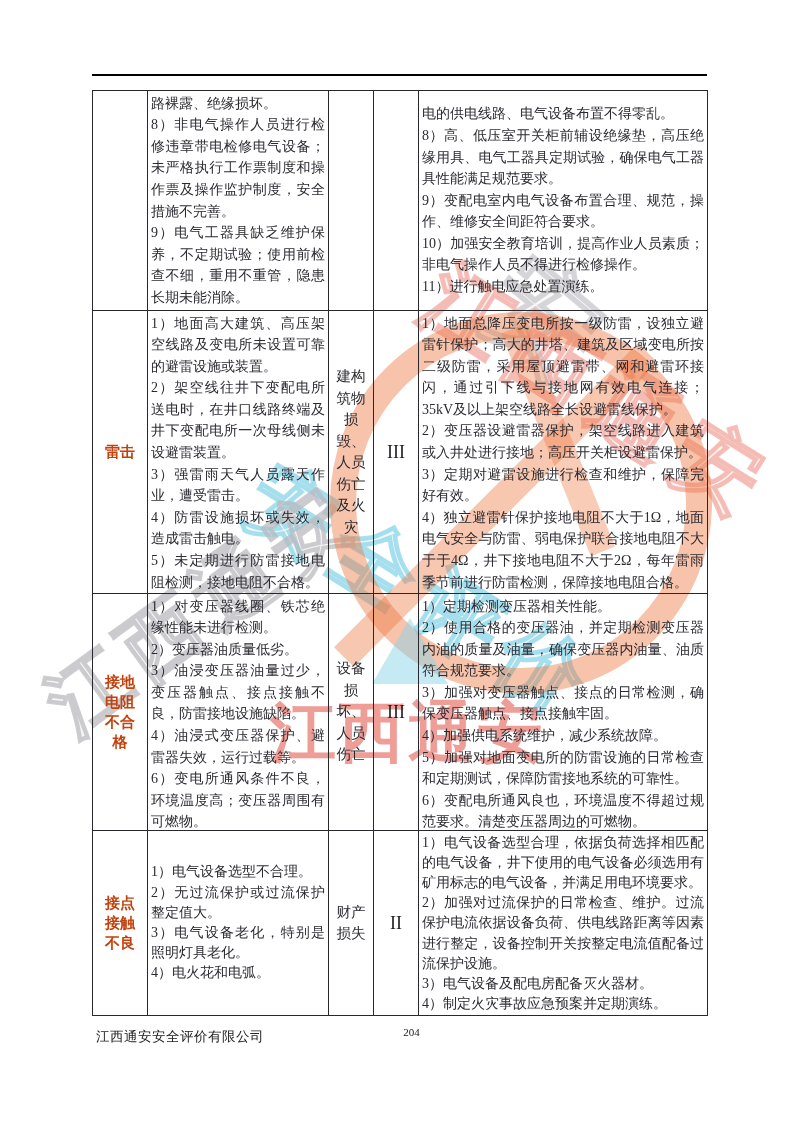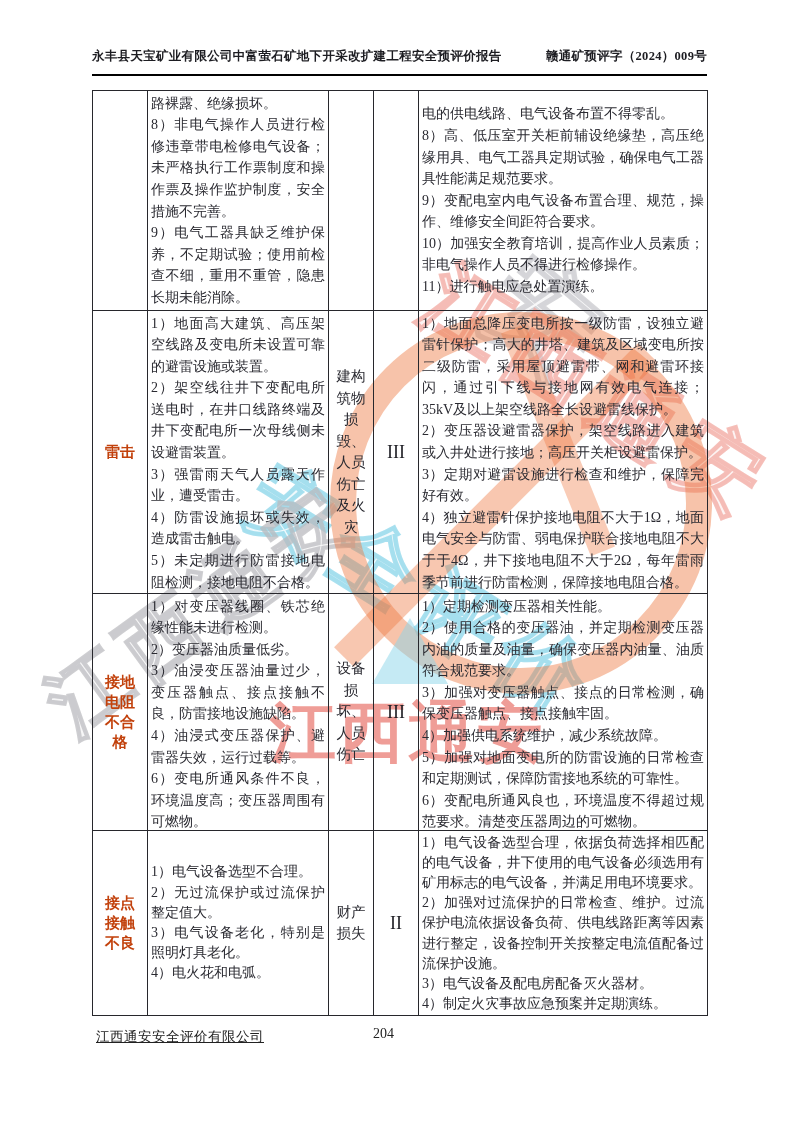--- a/index.html
+++ b/index.html
@@ -94,48 +94,44 @@
   tr.r1 { height:220px; } tr.r2 { height:283px; }
   tr.r3 { height:237px; } tr.r4 { height:185px; }
   tr.r1 .cell-clip { max-height:216px; }
   tr.r2 .cell-clip { max-height:279px; }
   tr.r3 .cell-clip { max-height:233px; }
   tr.r4 .cell-clip { max-height:181px;font-family:Liberation Serif, serif; }
   tr.r4 .c-desc .cell-clip, tr.r4 .c-meas .cell-clip { line-height:20.2px; }
   
   .footer-company {
     position:absolute; left:96px; top:1028px; font-size:13.5px; z-index:2;
-    color:#222; letter-spacing:0.5px;text-decoration:underline;
+    color:#222; letter-spacing:0.5px;
   }
   .footer-page {
-    position:absolute; left:76px; top:1026px; width:615px; text-align:center;
-    font-size:14px; z-index:2; color:#222;
+    position:absolute; left:104px; top:1026px; width:615px; text-align:center;
+    font-size:11px; z-index:2; color:#222;
   }
 </style>
 </head>
 <body>
 
 <div class="page">
 
   <div class="watermark">
     <div class="wm-outline gray-b">安</div>
     <div class="wm-outline pink">江西通安</div>
     <div class="wm-outline cyan">安全评价</div>
     <div class="wm-outline gray-a">江西通安</div>
     <div class="wm-ring"></div>
     <div class="wm-slash"></div>
     <div class="wm-bar"></div>
     <div class="wm-triangle"></div>
     <div class="wm-red">江西通安</div>
   </div>
 
-  <div class="header">
-    <span>永丰县天宝矿业有限公司中富萤石矿地下开采改扩建工程安全预评价报告</span>
-    <span>赣通矿预评字（2024）009号</span>
-  </div>
   <div class="header-rule"></div>
 
   <table class="hazard-table">
     <colgroup>
       <col style="width:55px">
         <col style="width:181px">
         <col style="width:45px">
       <col style="width:45px">
         <col style="width:289px">
     </colgroup>

